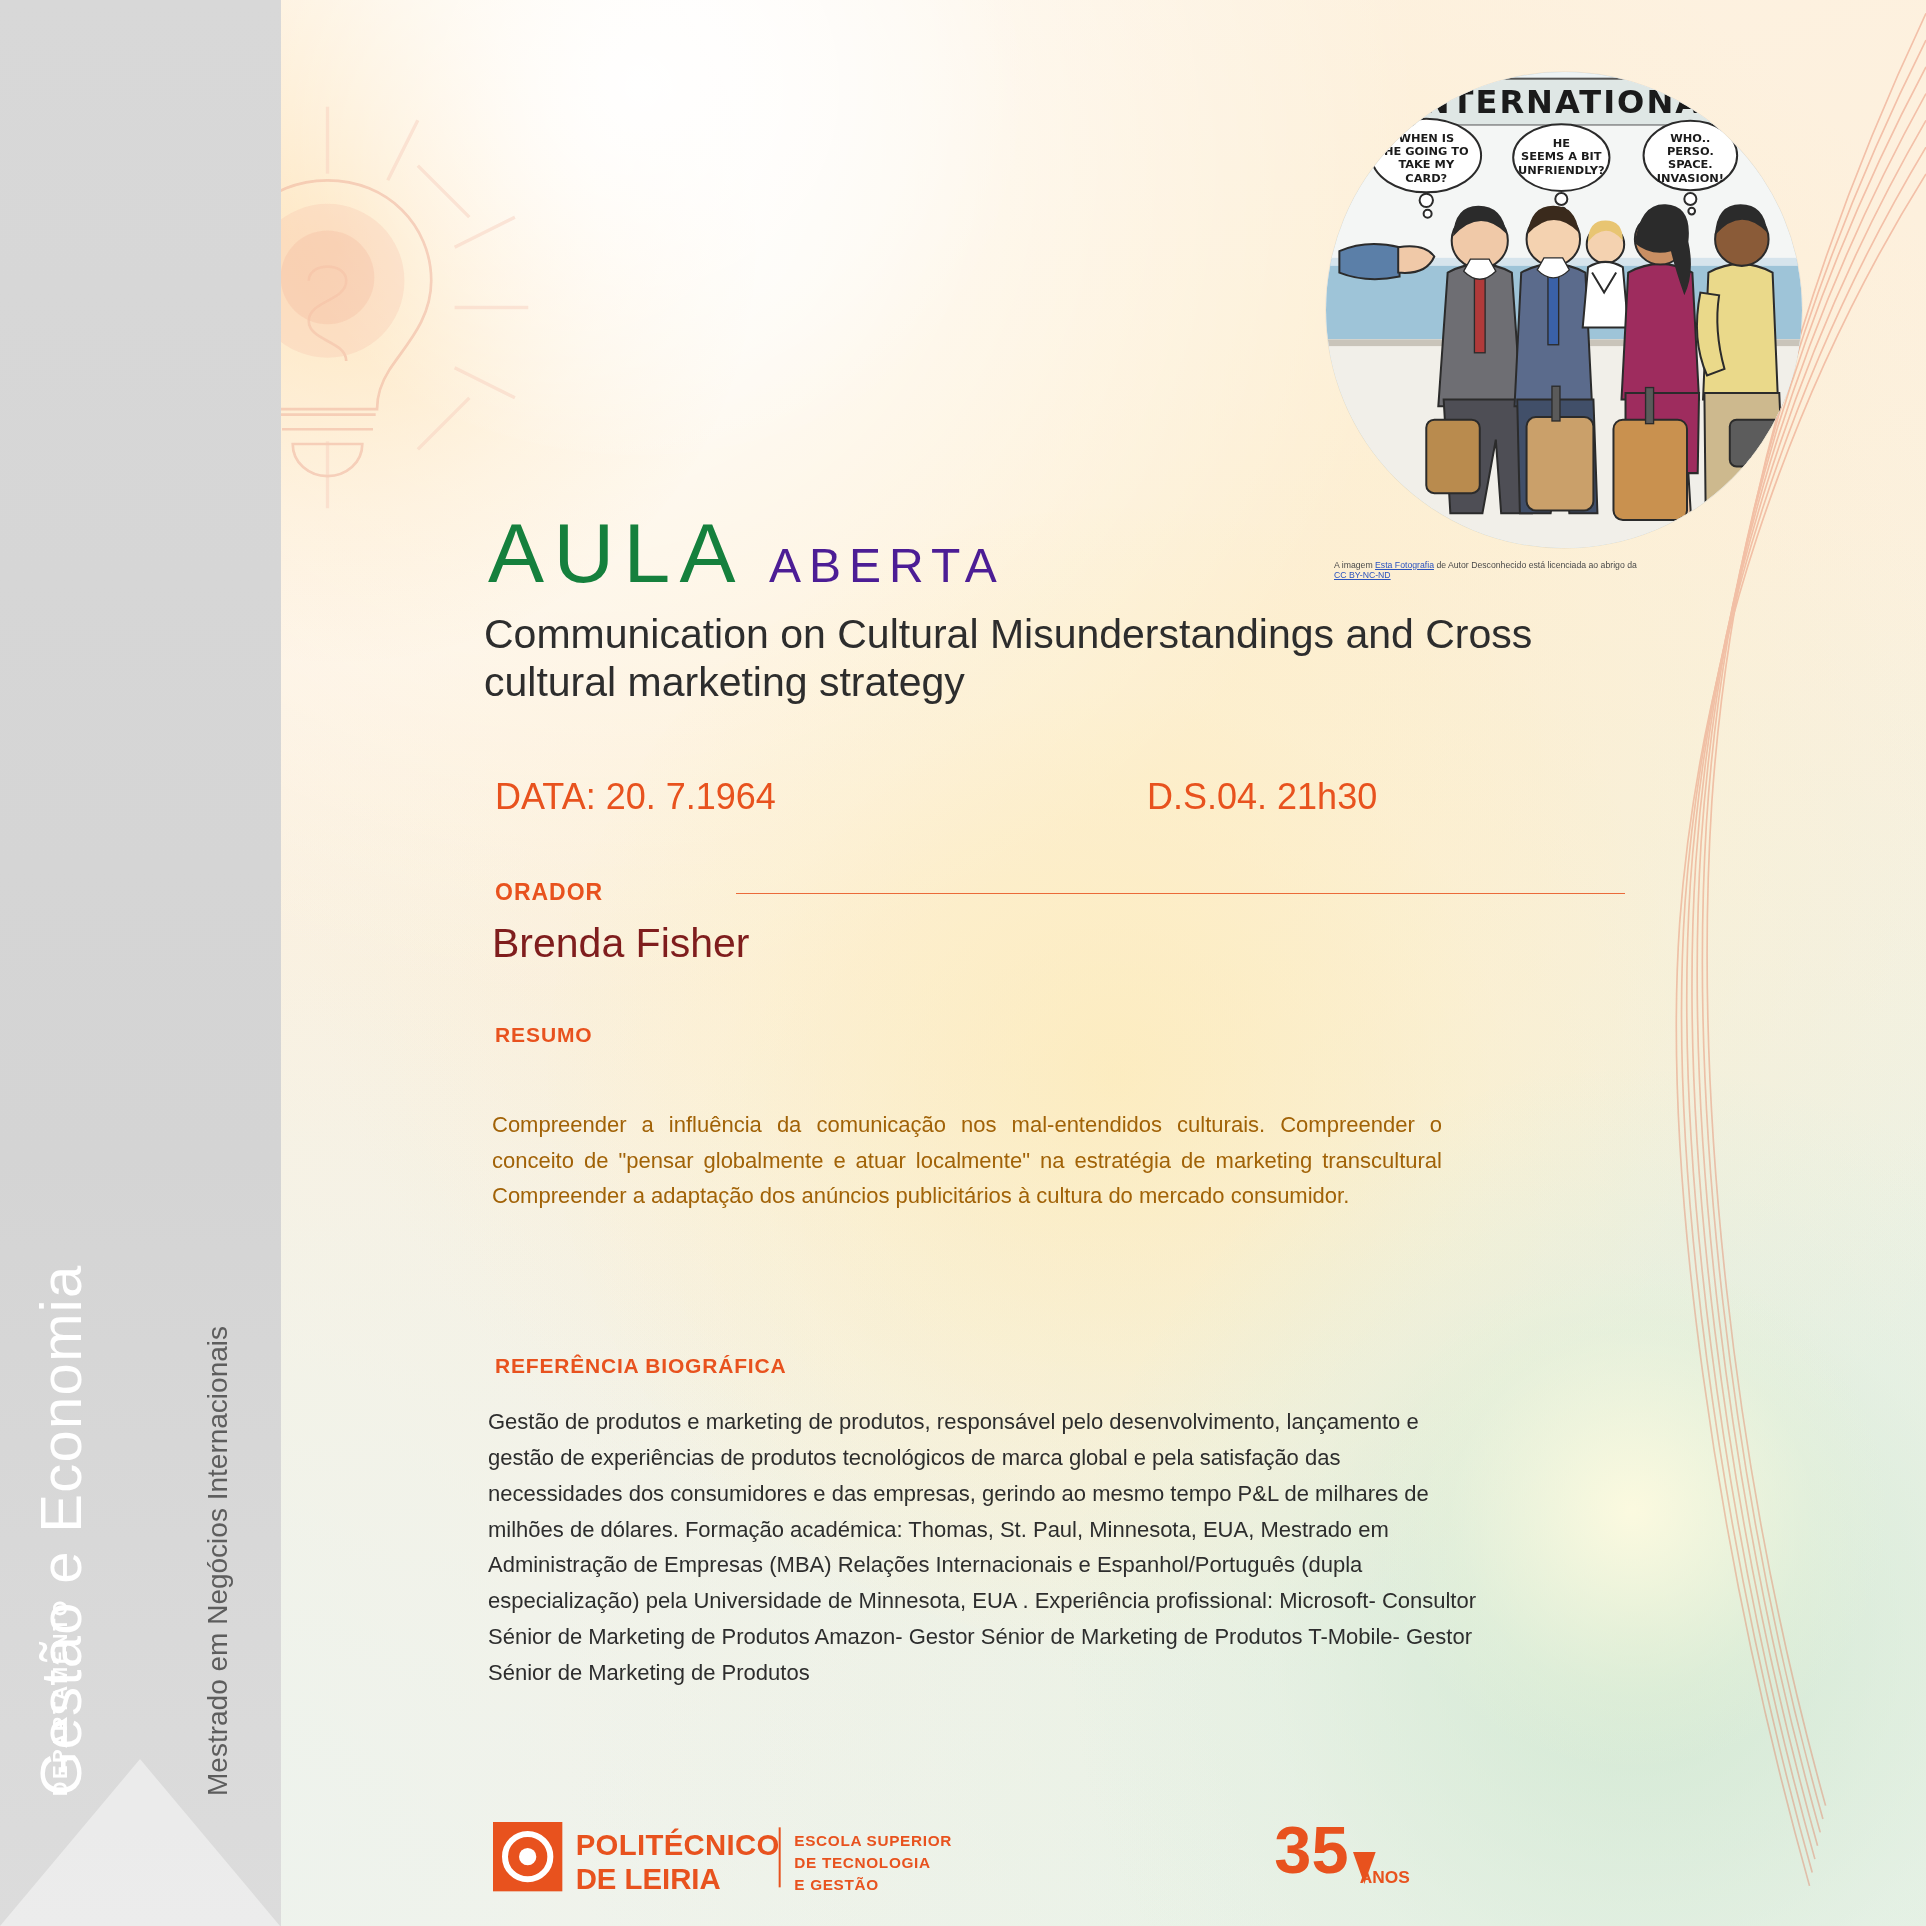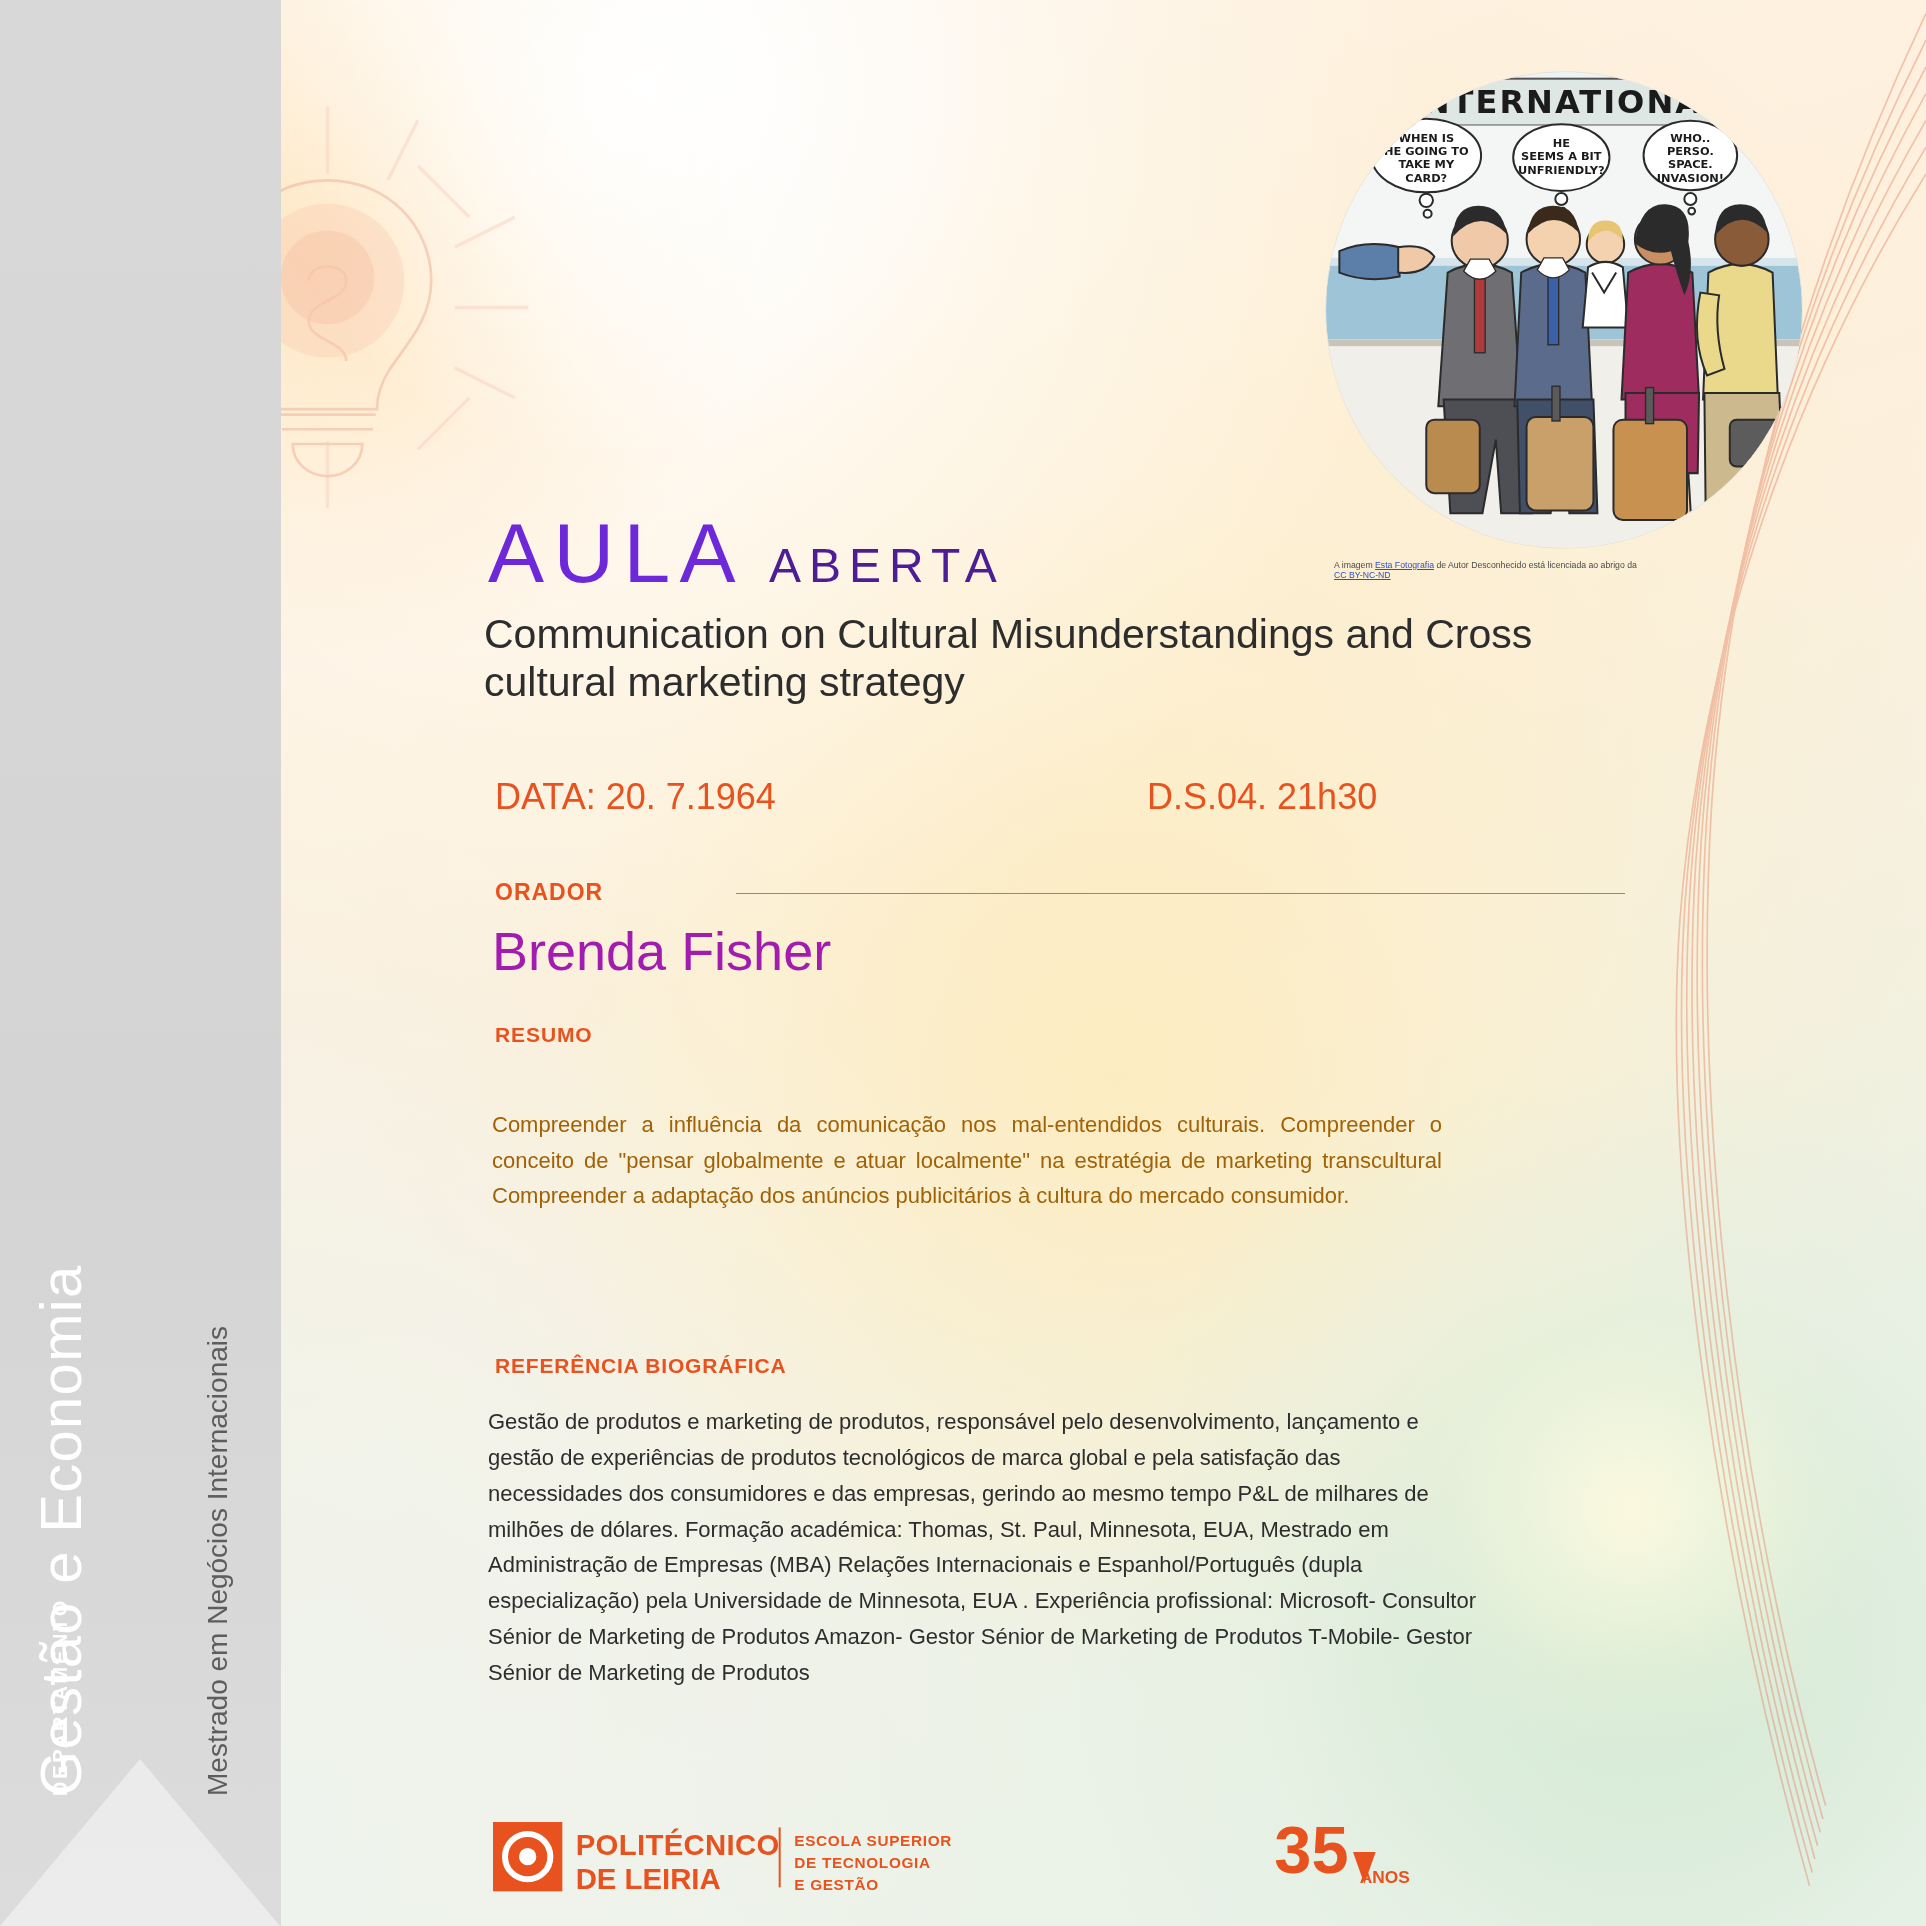--- a/index.html
+++ b/index.html
@@ -154,21 +154,21 @@
   }
   .img-credit a { color: #2a52be; text-decoration: underline; margin-top: 16px; }
   .title-row {
     position: absolute;
     left: 488px;
     top: 505px;
     white-space: nowrap;
   }
   .t-aula {
     font-size: 84px;
-    color: #6d28d9;
+    color: #15803d;
     letter-spacing: 9.4px;
     font-weight: normal;
     vertical-align: baseline;
   }
   .t-aberta {
     font-size: 48px;
     color: #4c1d95;
     letter-spacing: 8px;
     font-weight: normal;
     margin-left: 24px;
@@ -204,22 +204,22 @@
   .orador-rule {
     position: absolute;
     left: 736px; top: 893px;
     width: 889px; height: 1.3px;
     background: #e8521e;
     opacity: 0.85;
   }
   .orador-name {
     position: absolute;
     left: 492px; top: 920px;
-    font-size: 54px;
-    color: #a21caf;
+    font-size: 41px;
+    color: #7f1d1d;
   }
 
   .resumo-label {
     position: absolute;
     left: 495px; top: 1023px;
     font-size: 21px;
     font-weight: bold;
     color: #e8521e;
     letter-spacing: 0.9px;
   }

